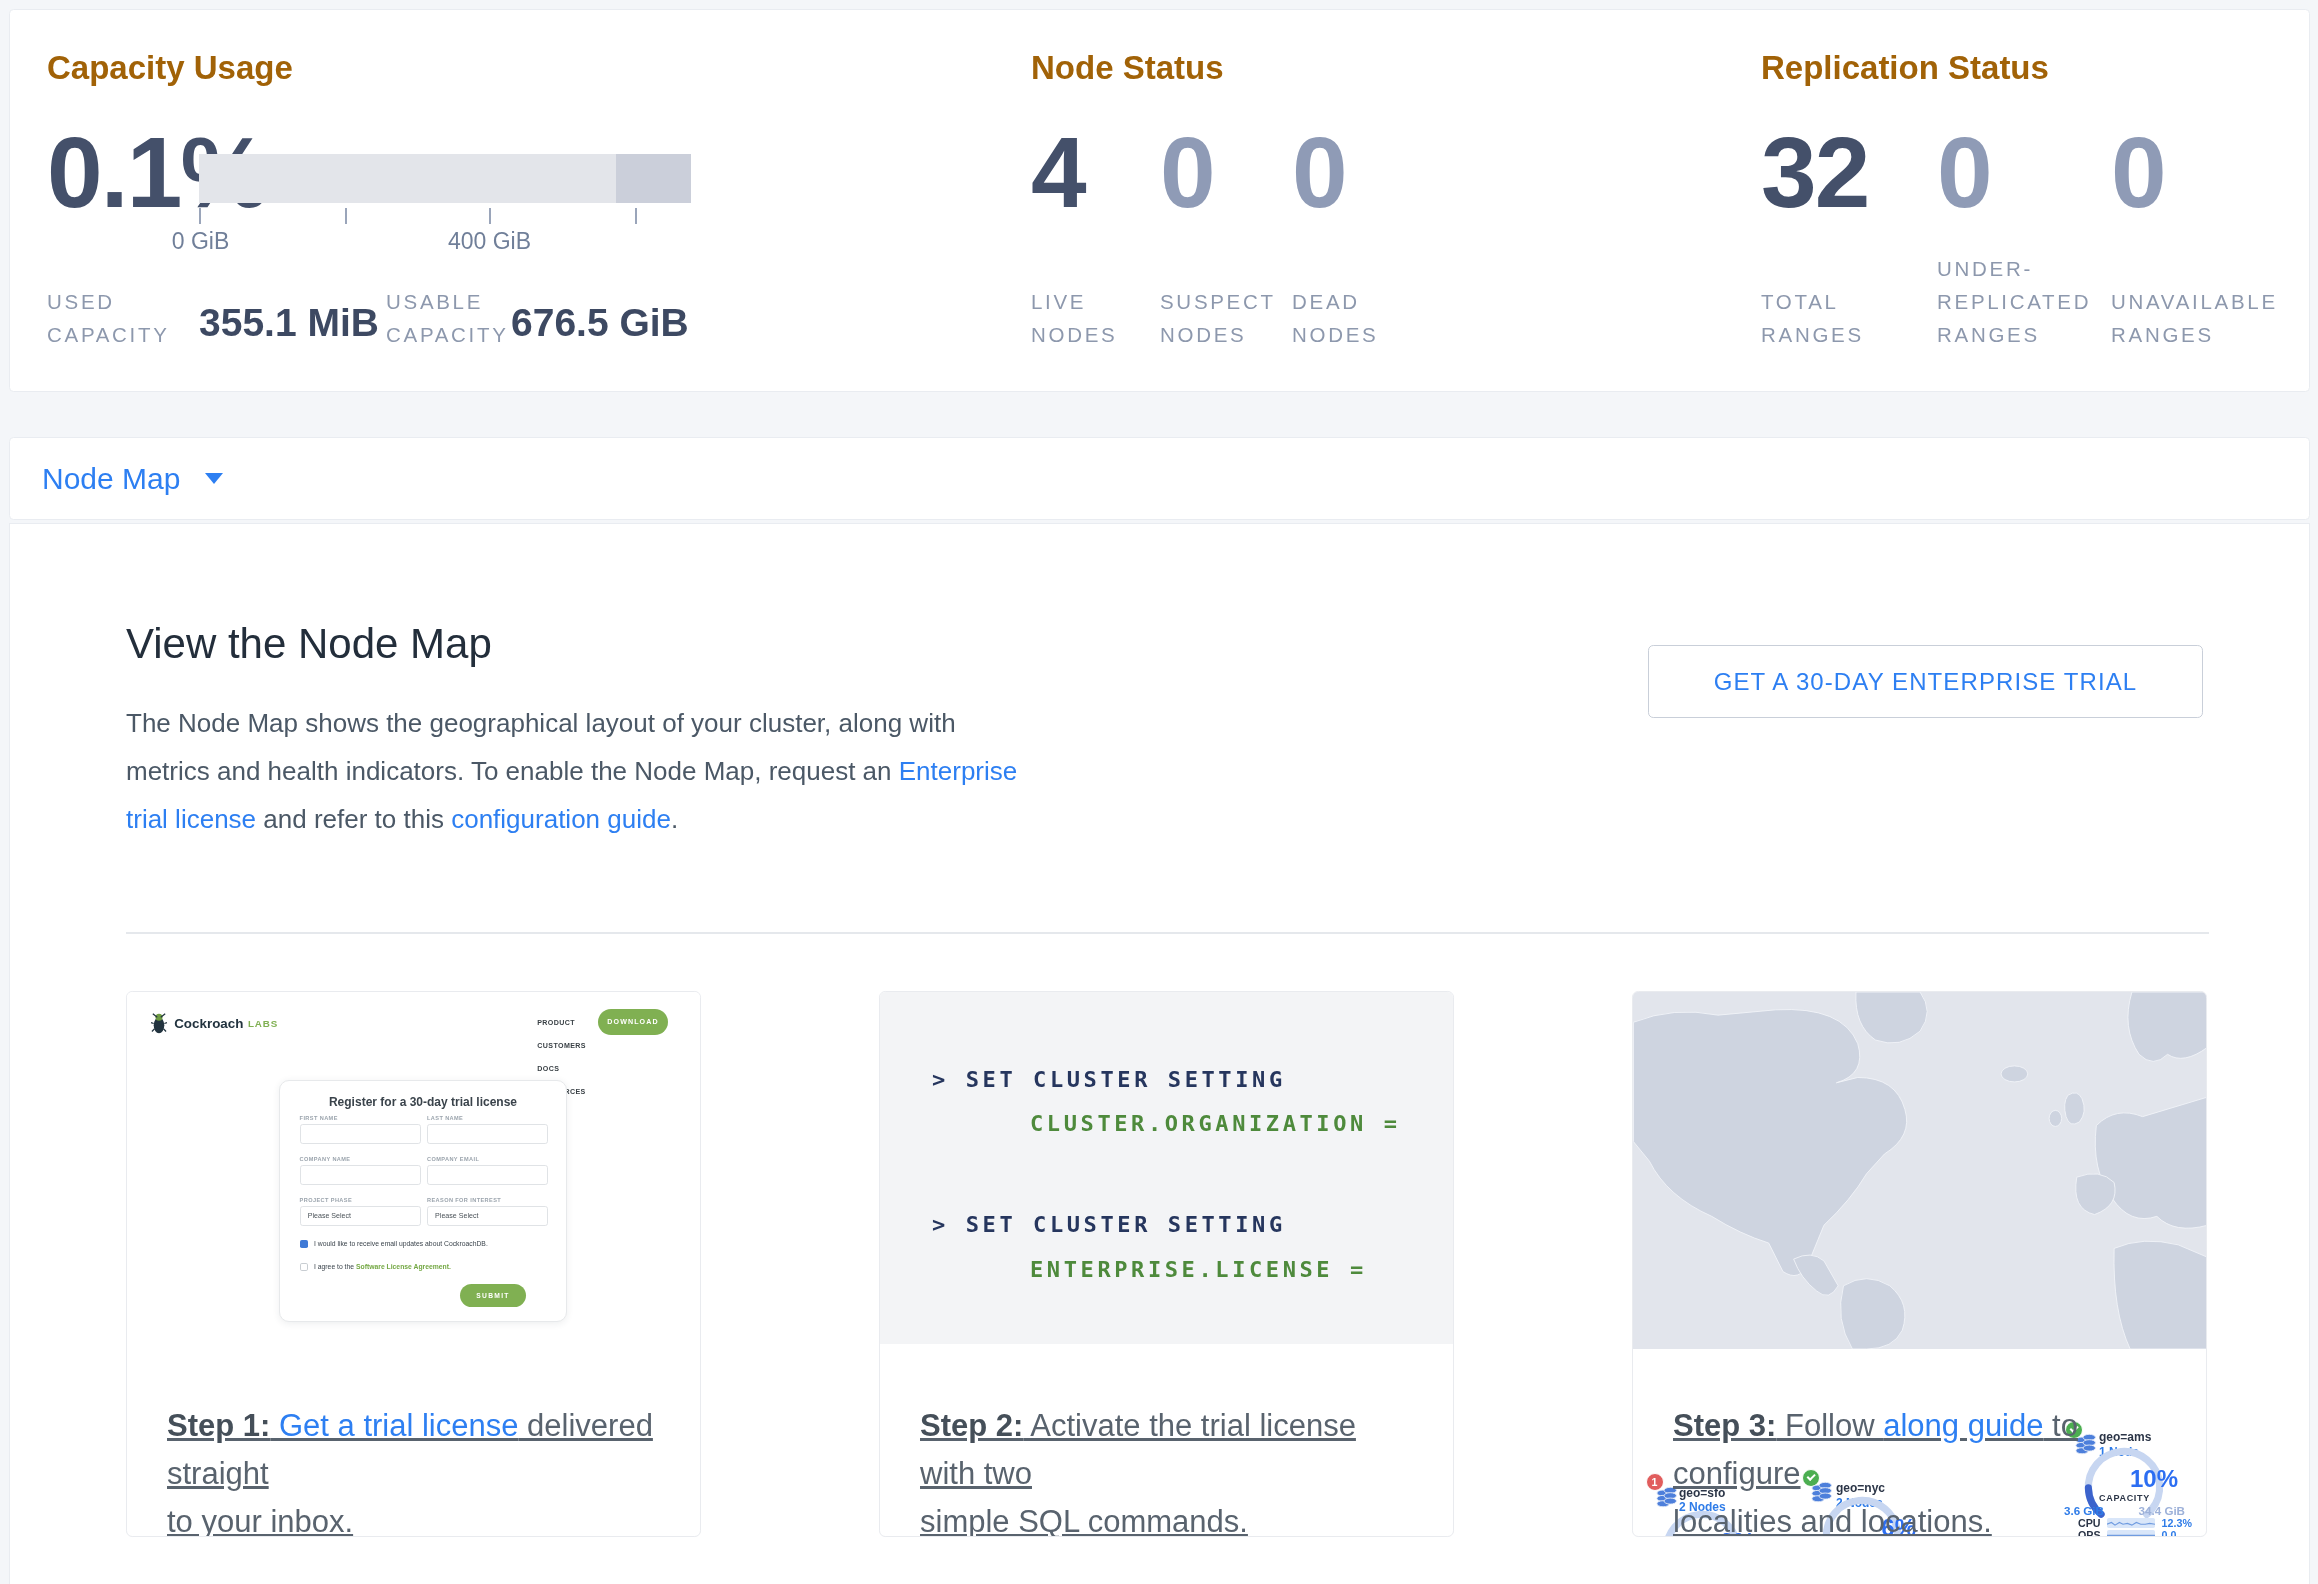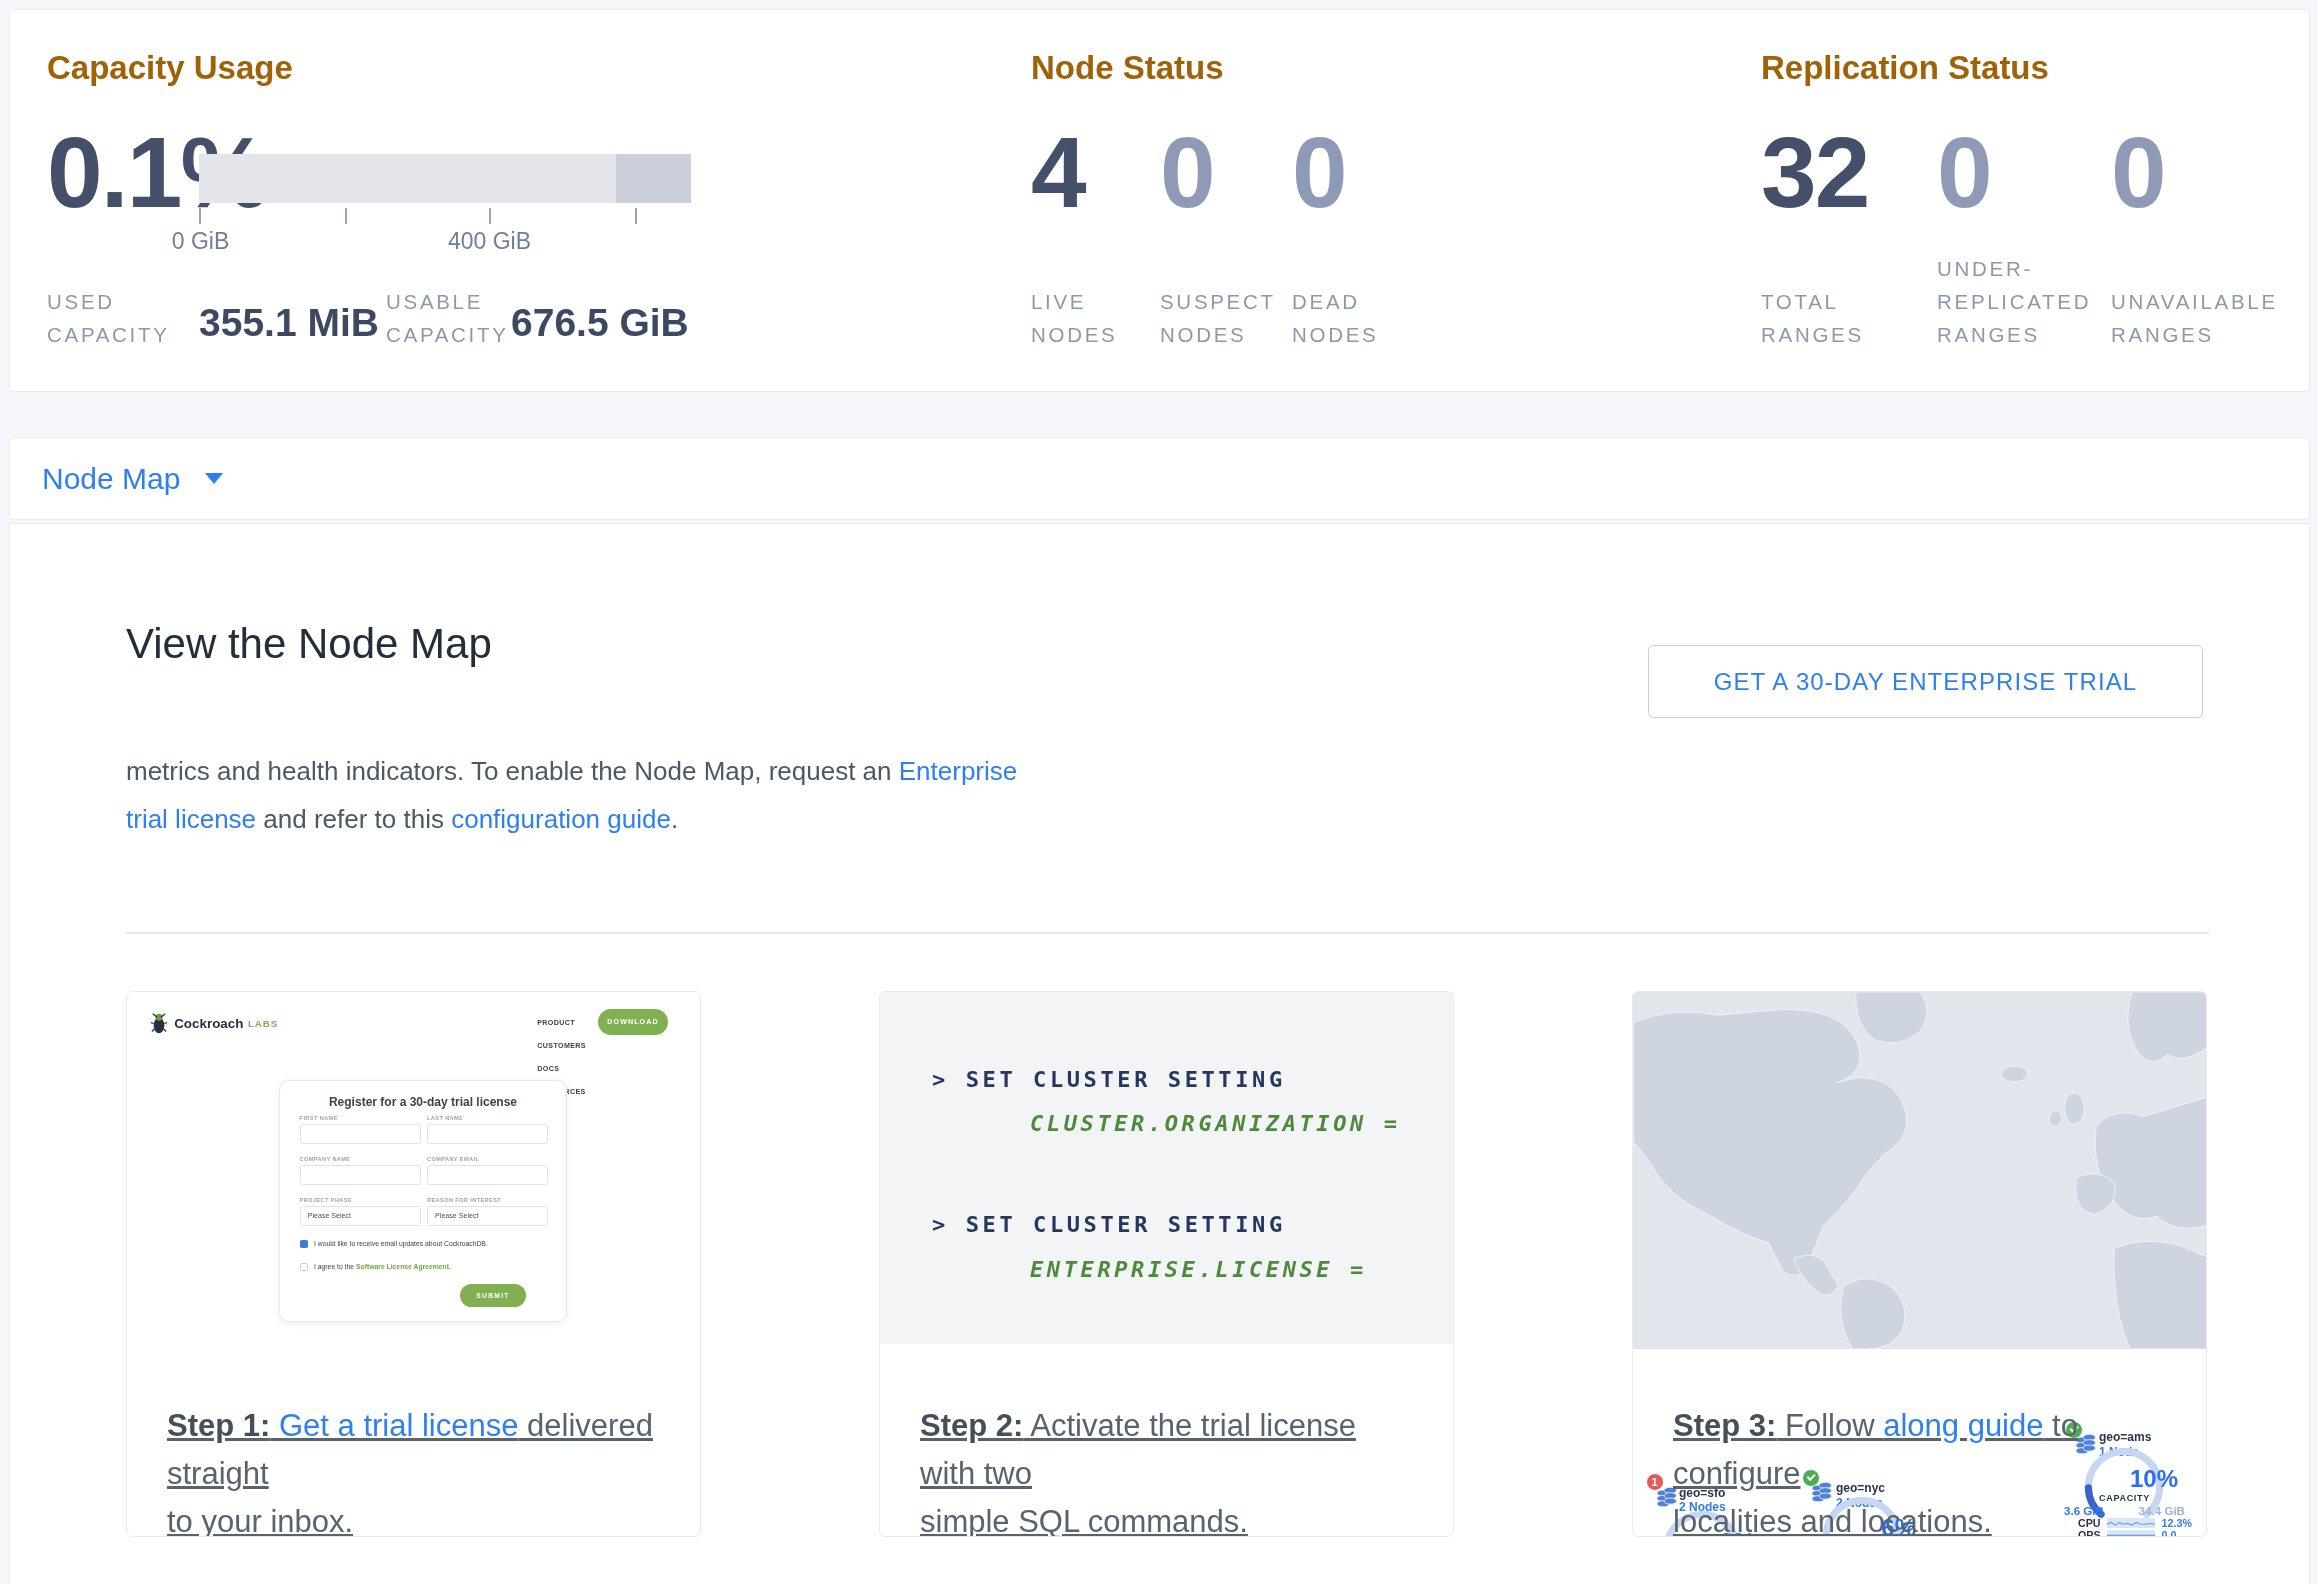--- a/index.html
+++ b/index.html
@@ -64,21 +64,21 @@
   .f-cb-label { position:absolute; font-size:6.8px; color:#3c454d; }
   .green-link { color:#74a844; font-weight:bold; }
   .ms-submit { position:absolute; left:180px; top:203px; width:66px; height:23px; border-radius:11.6px; background:#80b052;
     color:#fff; font-size:6.7px; font-weight:bold; letter-spacing:1.3px; display:flex; align-items:center; justify-content:center; }
 
   
   .sql-area { position:absolute; left:0; top:0; width:575px; height:352px; background:#f3f4f6;
     font-family:"DejaVu Sans Mono", monospace; font-weight:bold; font-size:22px; letter-spacing:3.6px; }
   .sql-line { position:absolute; white-space:nowrap; }
   .sql-navy { color:#26365e; }
-  .sql-green { color:#4e8a3c;font-style:italic; }
+  .sql-green { color:#4e8a3c; }
 
   
   .map-area { position:absolute; left:0; top:0; width:575px; height:357px; background:#e2e5ec; }
   .ng { position:absolute; }
   .ng-name { position:absolute; font-size:12px; font-weight:bold; color:#2b3547; white-space:nowrap; }
   .ng-nodes { position:absolute; font-size:12px; font-weight:bold; color:#2f7ce8; white-space:nowrap; }
   .badge { position:absolute; width:18px; height:18px; border-radius:50%; border:1.8px solid #fff;
     display:flex; align-items:center; justify-content:center; }
   .badge.red { background:#e15d5d; color:#fff; font-size:10.7px; font-weight:bold; }
   .badge.green { background:#4cae51; }
@@ -159,21 +159,21 @@
 <div id="nodemap-bar" class="panel">
   <span class="nm-label">Node Map</span>
   <span class="caret-down"></span>
 </div>
 
 <div id="main-panel" class="panel">
 
   <h1 id="section-heading">View the Node Map</h1>
 
   <p id="intro">
-    <br>
+    <span>The Node Map shows the geographical layout of your cluster, along with</span><br>
     <span>metrics and health indicators. To enable the Node Map, request an </span><a class="blue">Enterprise</a><br>
     <a class="blue">trial license</a><span> and refer to this </span><a class="blue">configuration guide</a><span>.</span>
   </p>
 
   <button id="trial-button">GET A 30-DAY ENTERPRISE TRIAL</button>
 
   <div id="divider"></div>
 
   <div id="card-1" class="card">
     <div class="mini-site">

